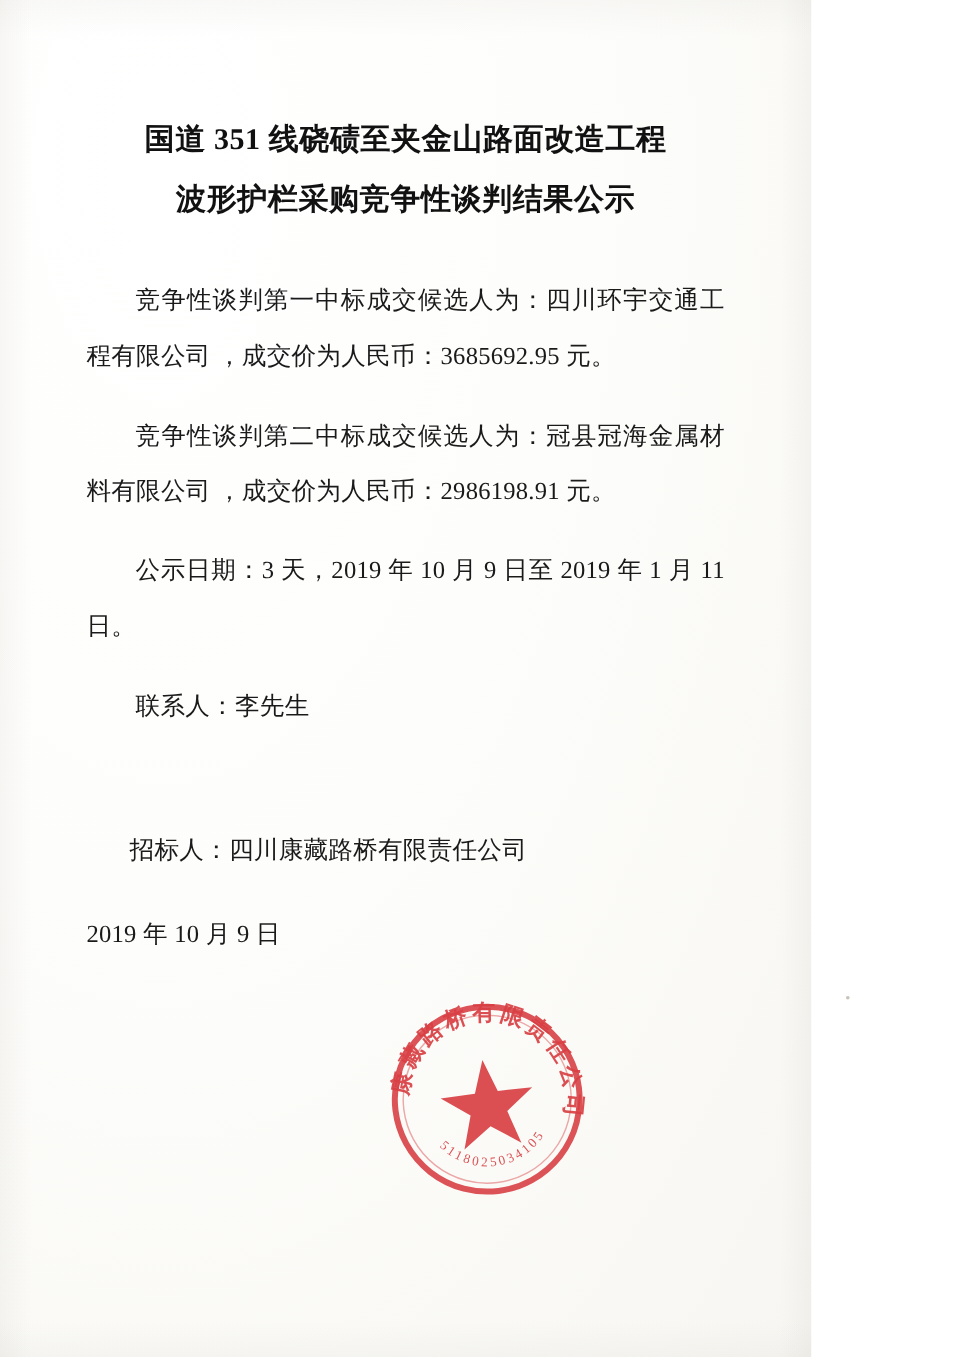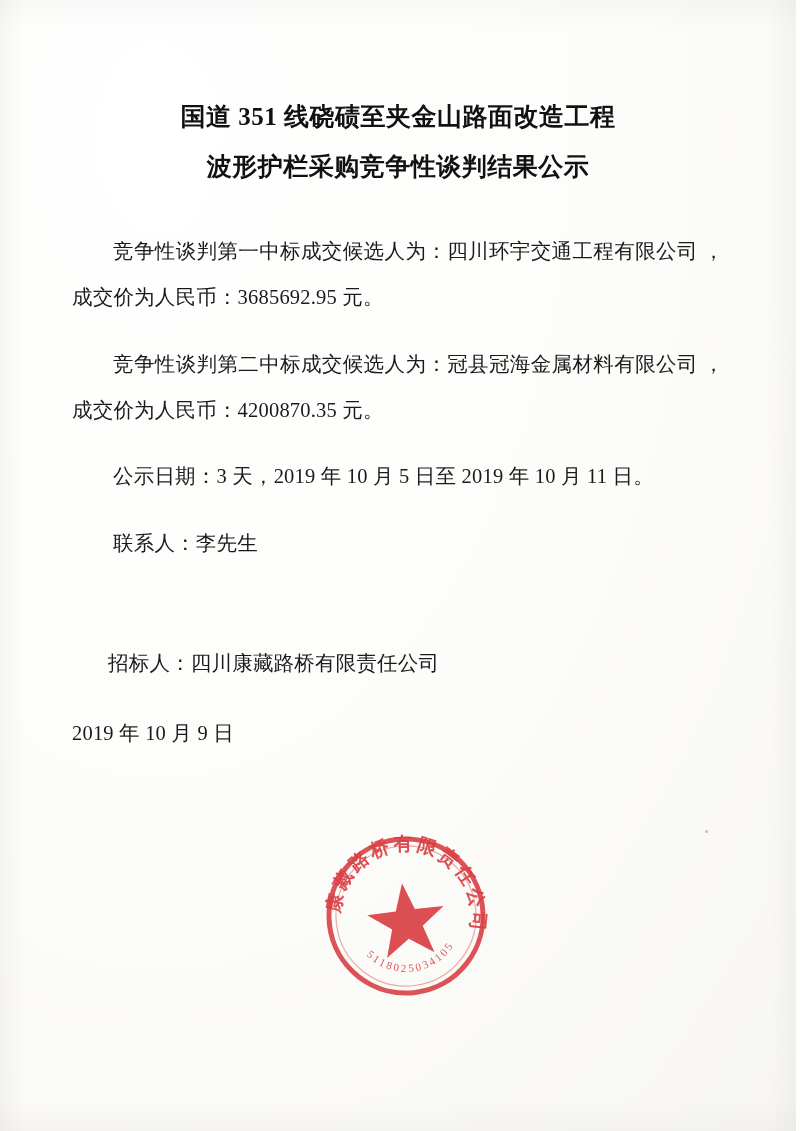--- a/index.html
+++ b/index.html
@@ -11,21 +11,21 @@
     height: 1131px;
     background: #ffffff;
     font-family: "Liberation Serif", "DejaVu Serif", serif;
     color: #1a1a1a;
     overflow: hidden;
   }
 
   
   .page {
     position: relative;
-    width: 796px;
+    width: 676px;
     height: 1131px;
     background:
       radial-gradient(ellipse at 20% 12%, #ffffff 0%, #fdfdfb 45%, #f7f6f2 100%);
     box-sizing: border-box;
   }
   .page::after {
     
     content: "";
     position: absolute;
     inset: 0;
@@ -122,22 +122,22 @@
 
   <div class="content">
 
     <div class="title-block">
       <div class="title-line">国道 351 线硗碛至夹金山路面改造工程</div>
       <div class="title-line">波形护栏采购竞争性谈判结果公示</div>
     </div>
 
     <div class="body-block">
       <p class="para indent">竞争性谈判第一中标成交候选人为：四川环宇交通工程有限公司 ，成交价为人民币：3685692.95 元。</p>
-      <p class="para indent">竞争性谈判第二中标成交候选人为：冠县冠海金属材料有限公司 ，成交价为人民币：4200870.35 元。</p>
-      <p class="para indent">公示日期：3 天，2019 年 10 月 5 日至 2019 年 10 月 11 日。</p>
+      <p class="para indent">竞争性谈判第二中标成交候选人为：冠县冠海金属材料有限公司 ，成交价为人民币：2986198.91 元。</p>
+      <p class="para indent">公示日期：3 天，2019 年 10 月 9 日至 2019 年 1 月 11 日。</p>
       <p class="para indent">联系人：李先生</p>
     </div>
 
     <div class="sign-block">
       <div class="sign-line signer">招标人：四川康藏路桥有限责任公司</div>
       <div class="sign-line date">2019 年 10 月 9 日</div>
     </div>
 
   </div>
 

